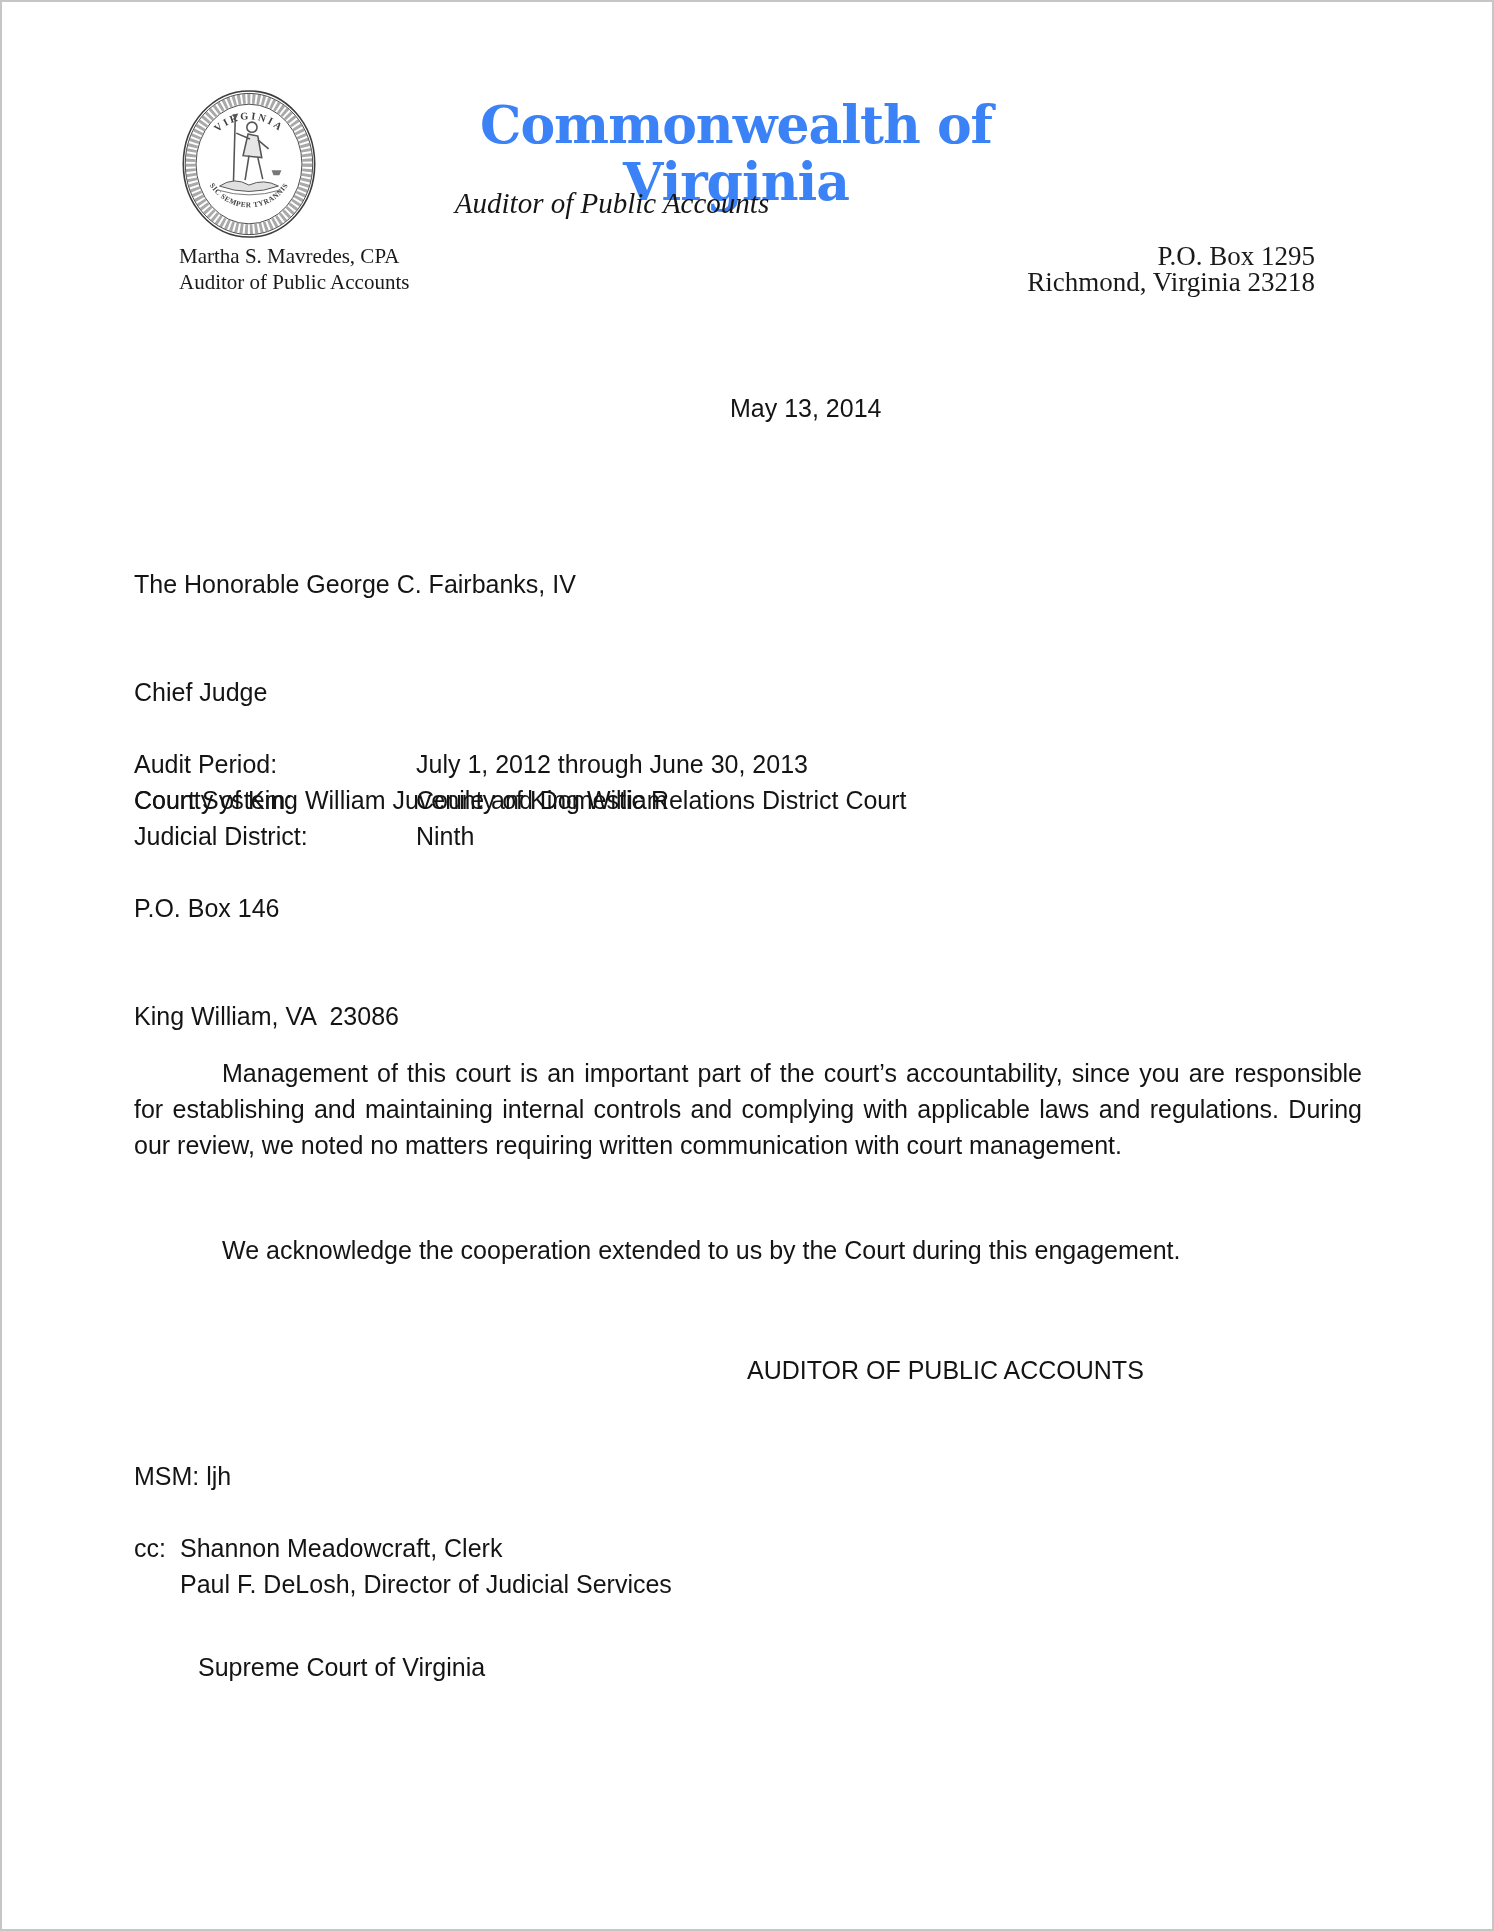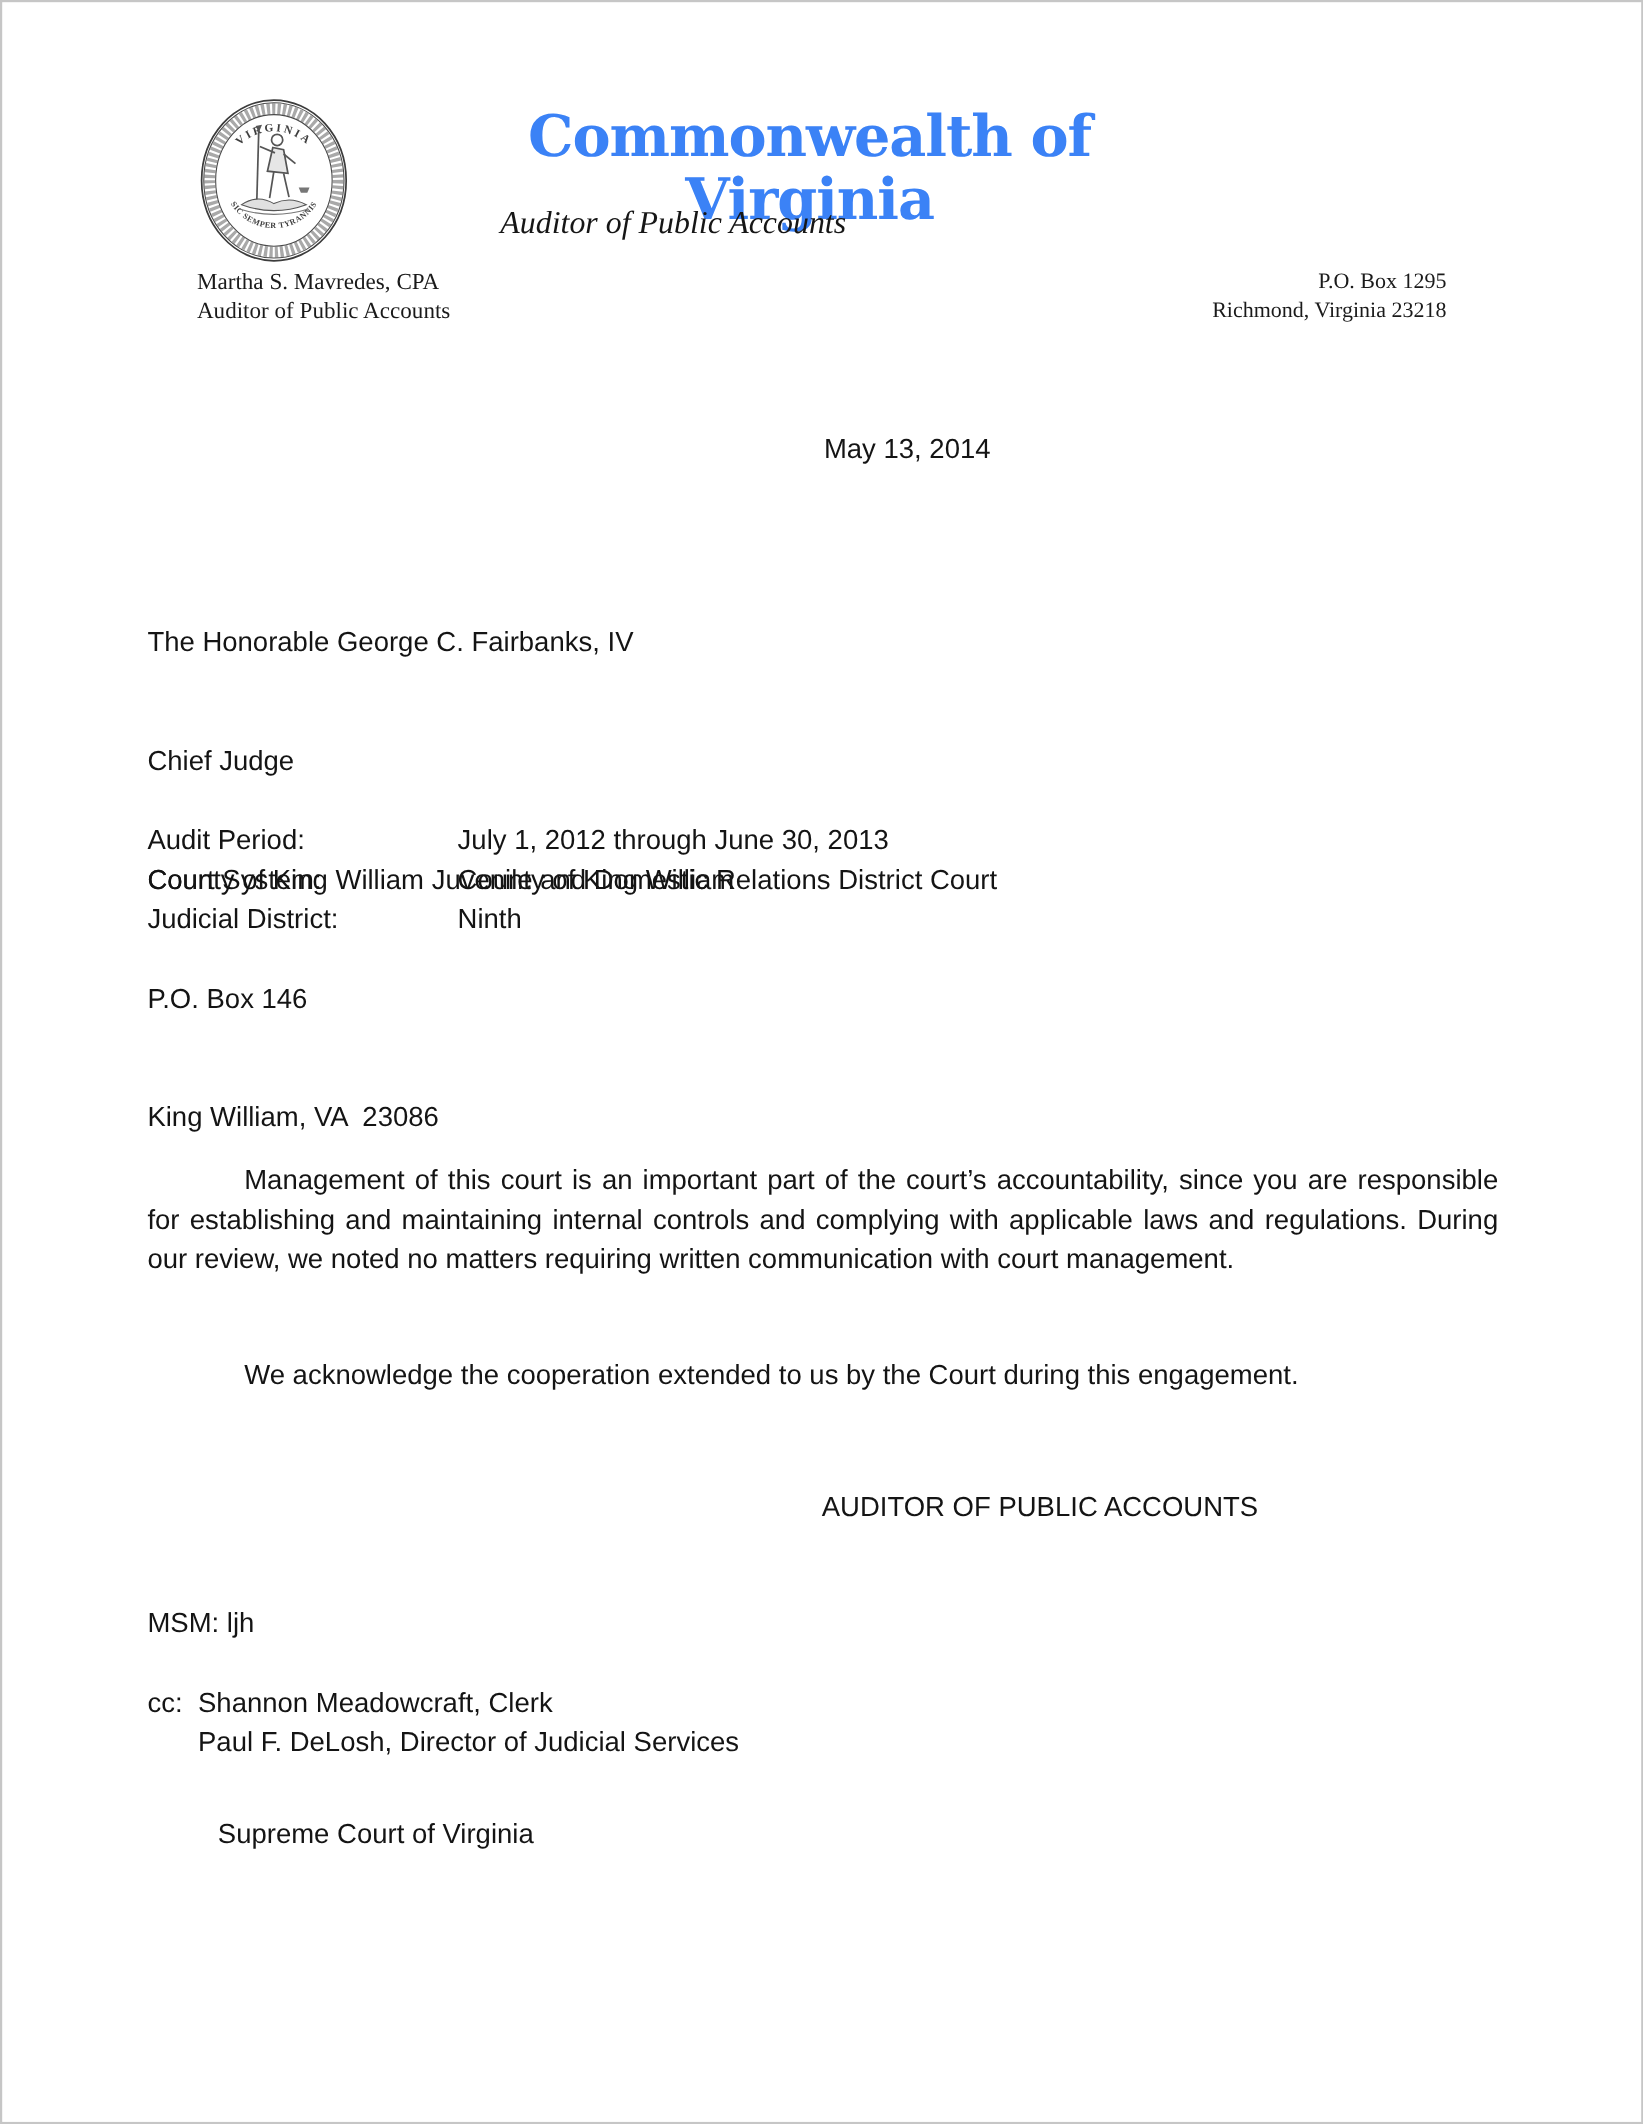--- a/index.html
+++ b/index.html
@@ -30,26 +30,26 @@
     text-align:center; color:#161616;
   }
   .official-block {
     left:177px; top:241px;
     font-family:"Liberation Serif", serif;
     font-size:21px; line-height:26px; color:#1a1a1a;
   }
   .address-block {
     right:177px; top:241px; text-align:right;
     font-family:"Liberation Serif", serif;
-    font-size:20px; line-height:26px; color:#1a1a1a;
+    font-size:27px; line-height:26px; color:#1a1a1a;
   }
 
   
   .body-text { font-size:25px; line-height:36px; }
-  .date-line { left:747px; top:388px; }
+  .date-line { left:728px; top:388px; }
   .recipient-block { left:132px; top:492px; width:1150px; white-space:pre-wrap; }
   .audit-block { left:132px; top:744px; width:1228px; }
   .audit-row { display:flex;gap:19px; }
   .audit-label { width:263px; flex:0 0 263px; }
   .para { left:132px; width:1228px; text-indent:88px; }
   .para-justify { text-align:justify; }
   .para-1 { top:918px; }
   .para-2 { top:1028px; }
   .para-3 { top:1205px; }
   .signature-line { left:745px; top:1350px; }

